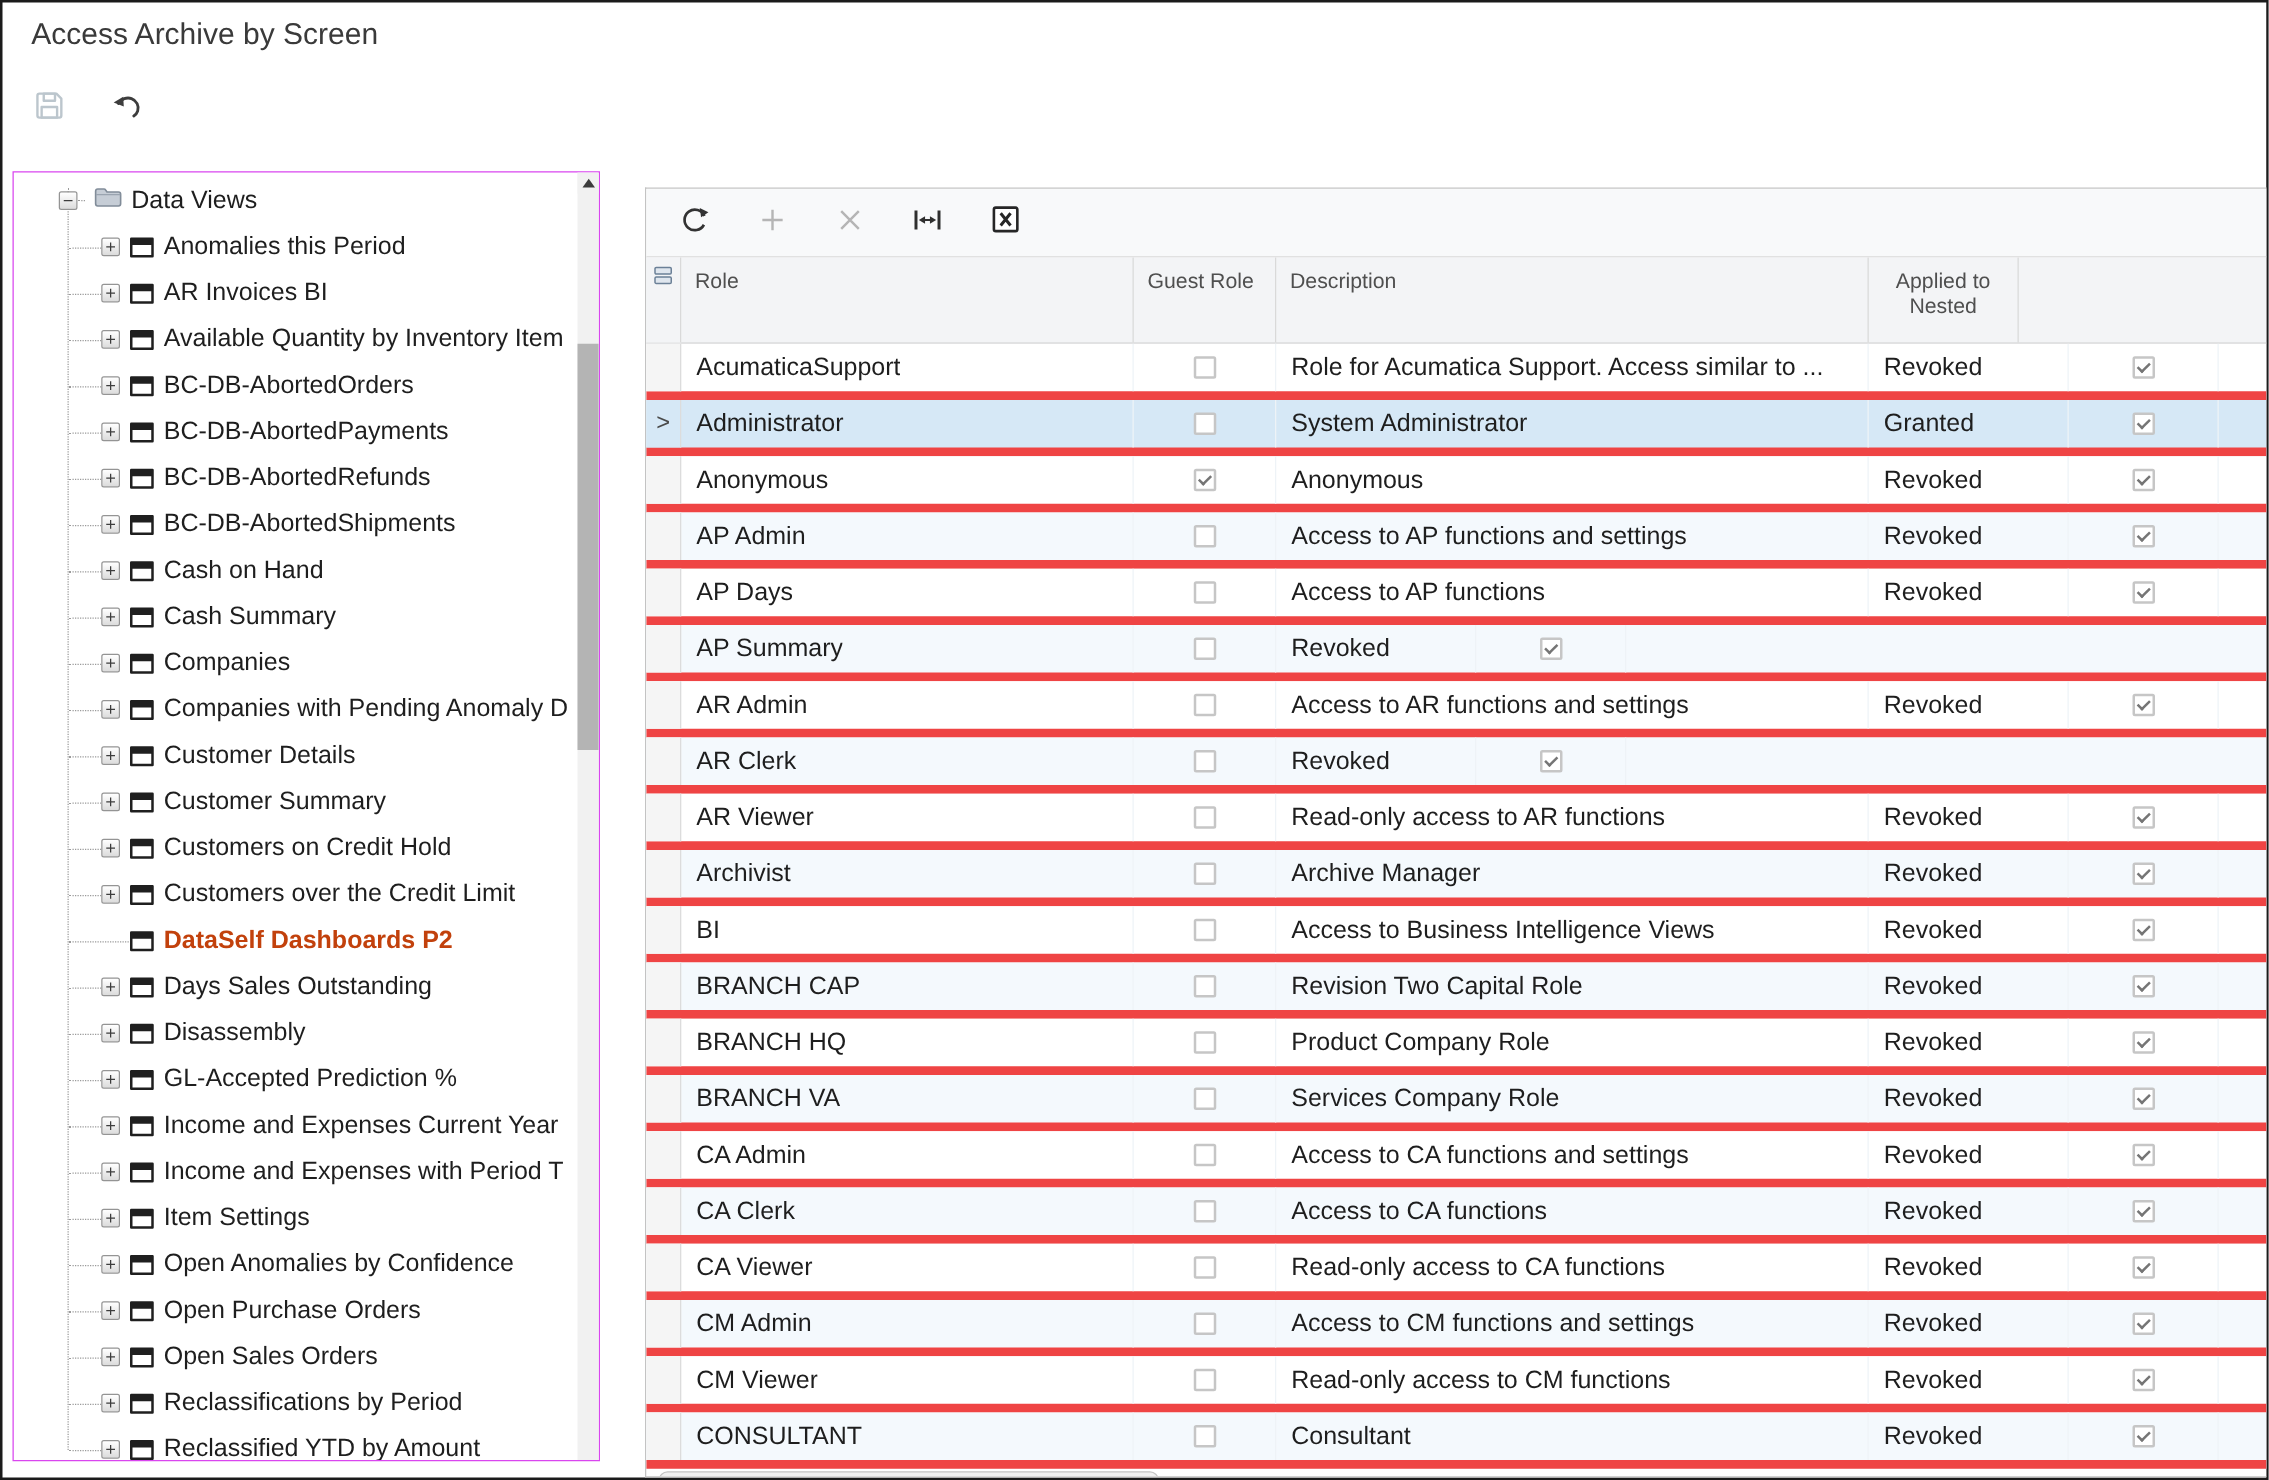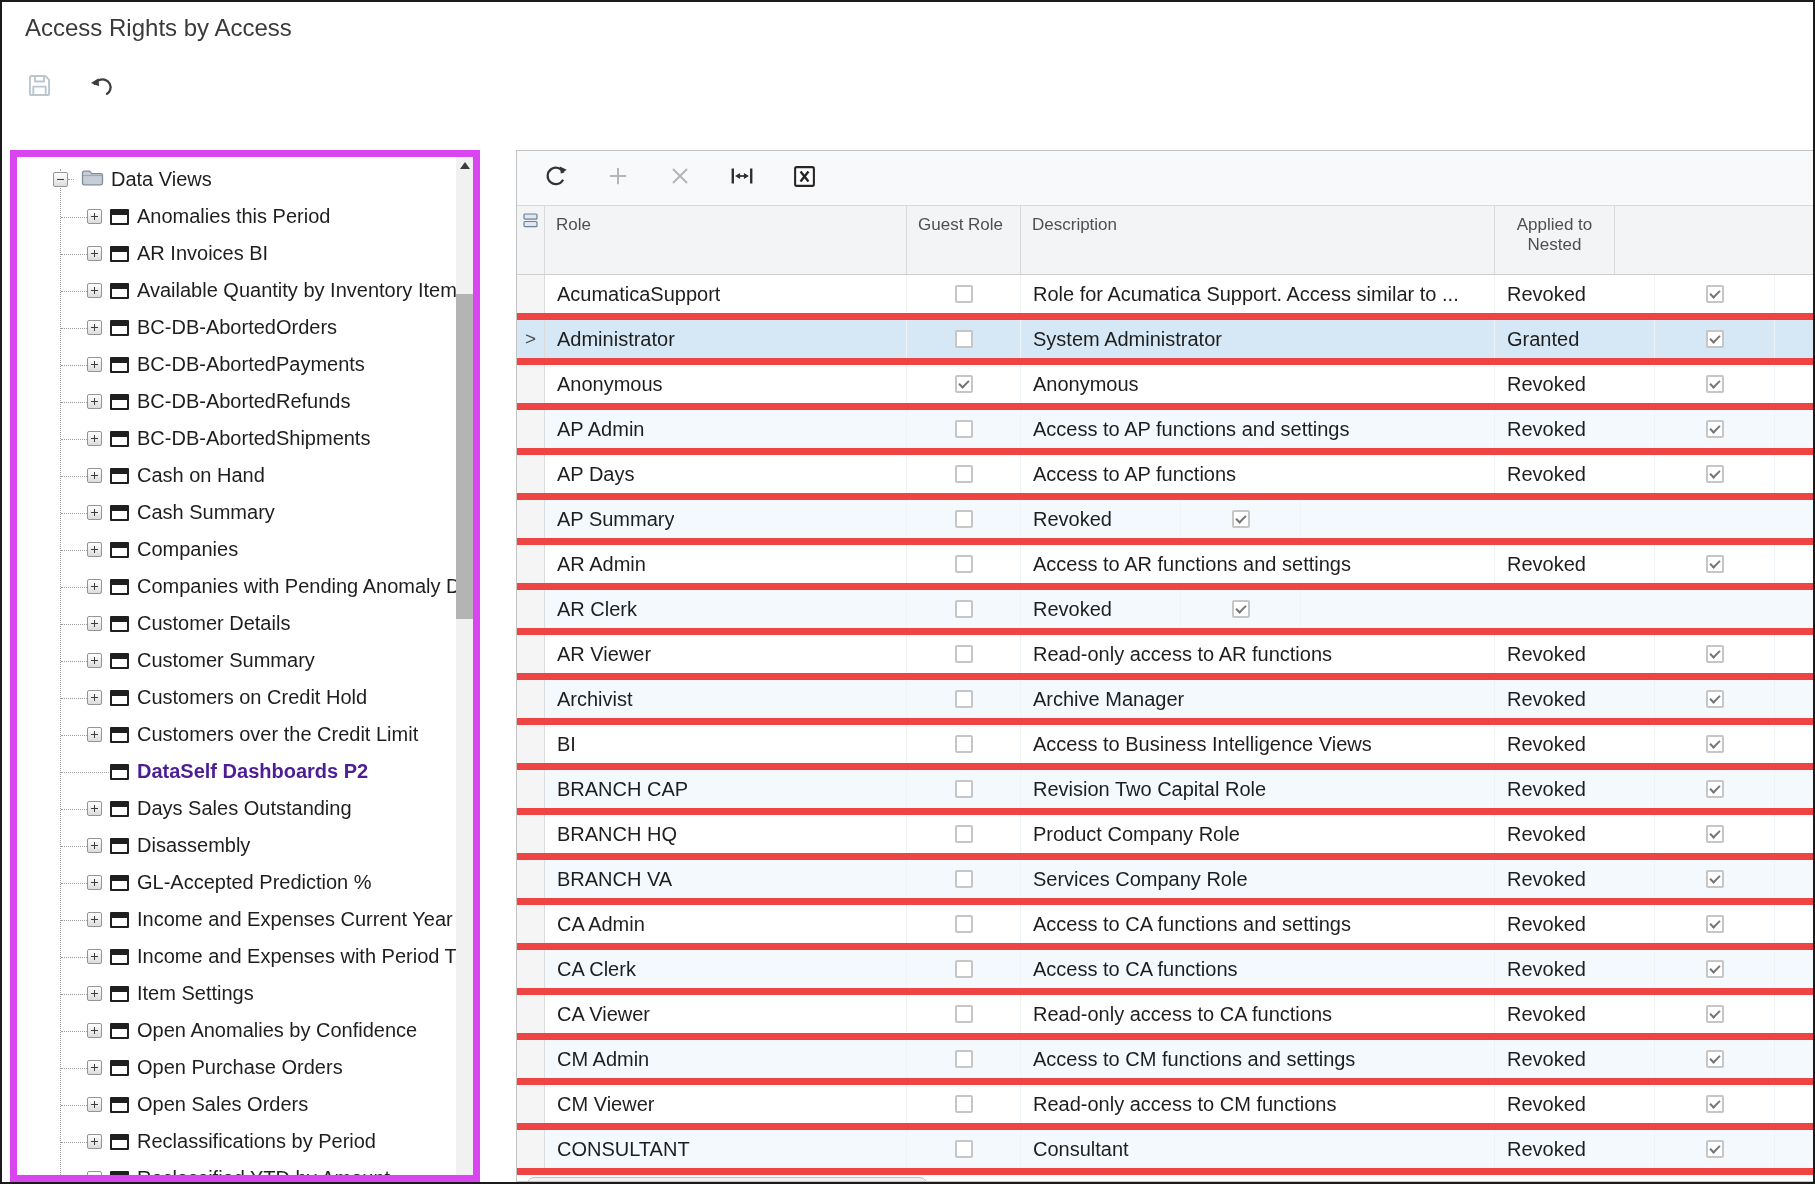--- a/index.html
+++ b/index.html
@@ -7,35 +7,35 @@
     position:relative;width:1815px;height:1184px;box-sizing:border-box;
     border:2px solid #1b1b1b;background:#fff;overflow:hidden;
     font-family:"Liberation Sans","DejaVu Sans",sans-serif;color:#1e1e1e;
   }
   
   .page-title{position:absolute;left:23px;top:12px;font-size:24px;color:#3a3a3a;white-space:nowrap;}
   .main-toolbar{position:absolute;left:23px;top:71px;display:flex;gap:34px;align-items:center;}
   .tb-btn{width:28px;height:28px;display:flex;align-items:center;justify-content:center;}
 
   
-  .tree-panel{position:absolute;left:8px;top:148px;width:470px;height:1032px;border:7px solid #d946ef;background:#fff;box-sizing:border-box;overflow:hidden;}
+  .tree-panel{position:absolute;left:8px;top:135px;width:470px;height:1032px;border:1px solid #d946ef;background:#fff;box-sizing:border-box;overflow:hidden;}
   .tree-content{position:absolute;left:0;top:0;right:17px;bottom:0;overflow:hidden;padding-top:4px;}
   .tree-vline{position:absolute;left:43px;top:12px;height:1010px;width:0;border-left:1px dotted #9b9b9b;}
   .tree-row{height:37px;display:flex;align-items:center;position:relative;white-space:nowrap;cursor:default;}
   .tree-row.root{padding-left:36px;}
   .tree-row.child{padding-left:70px;}
   .stub{position:absolute;left:44px;width:26px;top:50%;height:0;border-top:1px dotted #9b9b9b;}
   .stub.long{width:56px;}
   .tg{position:relative;width:15px;height:15px;border:1px solid #949494;border-radius:2px;background:linear-gradient(#ffffff,#dcdcdc);box-sizing:border-box;flex:none;z-index:2;}
   .tg::before{content:'';position:absolute;left:3px;top:6px;width:7px;height:1px;background:#3d3d3d;}
   .tg.plus::after{content:'';position:absolute;left:6px;top:3px;width:1px;height:7px;background:#3d3d3d;}
   .win-icon{width:19px;height:16px;box-sizing:border-box;border:2px solid #1f1f1f;border-top:6px solid #1f1f1f;border-radius:1px;background:#fff;margin:0 8px 0 8px;flex:none;z-index:2;}
   .folder-icon{margin:0 7px 0 7px;flex:none;z-index:2;}
   .tlabel{font-size:20px;color:#1e1e1e;}
-  .tree-row.selected .tlabel{font-weight:bold;color:#4c1d95;}
+  .tree-row.selected .tlabel{font-weight:bold;color:#c2410c;}
   
   .tree-sb{position:absolute;top:0;right:0;width:17px;height:100%;background:#f1f1f1;}
   .tree-sb .up{height:17px;display:flex;align-items:center;justify-content:center;background:#f1f1f1;}
   .tri-up{width:0;height:0;border-left:5px solid transparent;border-right:5px solid transparent;border-bottom:7px solid #3c3c3c;}
   .tree-sb .thumb{position:absolute;left:0;top:137px;width:17px;height:325px;background:#b4b4b4;}
 
   
   .grid-panel{position:absolute;left:514px;top:148px;width:1325px;height:1032px;border:1px solid #c3c3c3;border-right:none;background:#fff;box-sizing:border-box;overflow:hidden;}
   .grid-toolbar{height:54px;background:#f8f9fa;border-bottom:1px solid #d9d9d9;display:flex;align-items:center;padding-left:8px;}
   .gtb-btn{width:62px;height:44px;display:flex;align-items:center;justify-content:center;}
@@ -64,21 +64,21 @@
   .cb{position:relative;width:18px;height:18px;border:2px solid #c6c6c6;border-radius:2px;background:#fff;box-sizing:border-box;flex:none;}
   .cb.checked::after{content:'';position:absolute;left:2px;top:3px;width:8px;height:4px;border-left:2px solid #757575;border-bottom:2px solid #757575;transform:rotate(-45deg);}
 
   .h-scroll{position:absolute;left:10px;top:1026px;width:400px;height:14px;border:1px solid #c4c4c4;border-radius:7px;background:#f1f1f1;box-sizing:border-box;}
 </style>
 </head>
 <body>
 
 <div id="page">
 
-  <div class="page-title">Access Rights by Access</div>
+  <div class="page-title">Access Archive by Screen</div>
 
   <div class="main-toolbar">
     <div class="tb-btn">
       <span>
         <svg width="27" height="27" viewBox="0 0 24 24" fill="none" stroke="#bcc6cd" stroke-width="1.7" stroke-linejoin="round">
           <path d="M3.5 5 Q3.5 3.5 5 3.5 L17 3.5 L20.5 7 L20.5 19 Q20.5 20.5 19 20.5 L5 20.5 Q3.5 20.5 3.5 19 Z"></path>
           <rect x="8" y="3.5" width="8" height="5"></rect>
           <rect x="6.5" y="13" width="11" height="7.5"></rect>
         </svg>
       </span>

